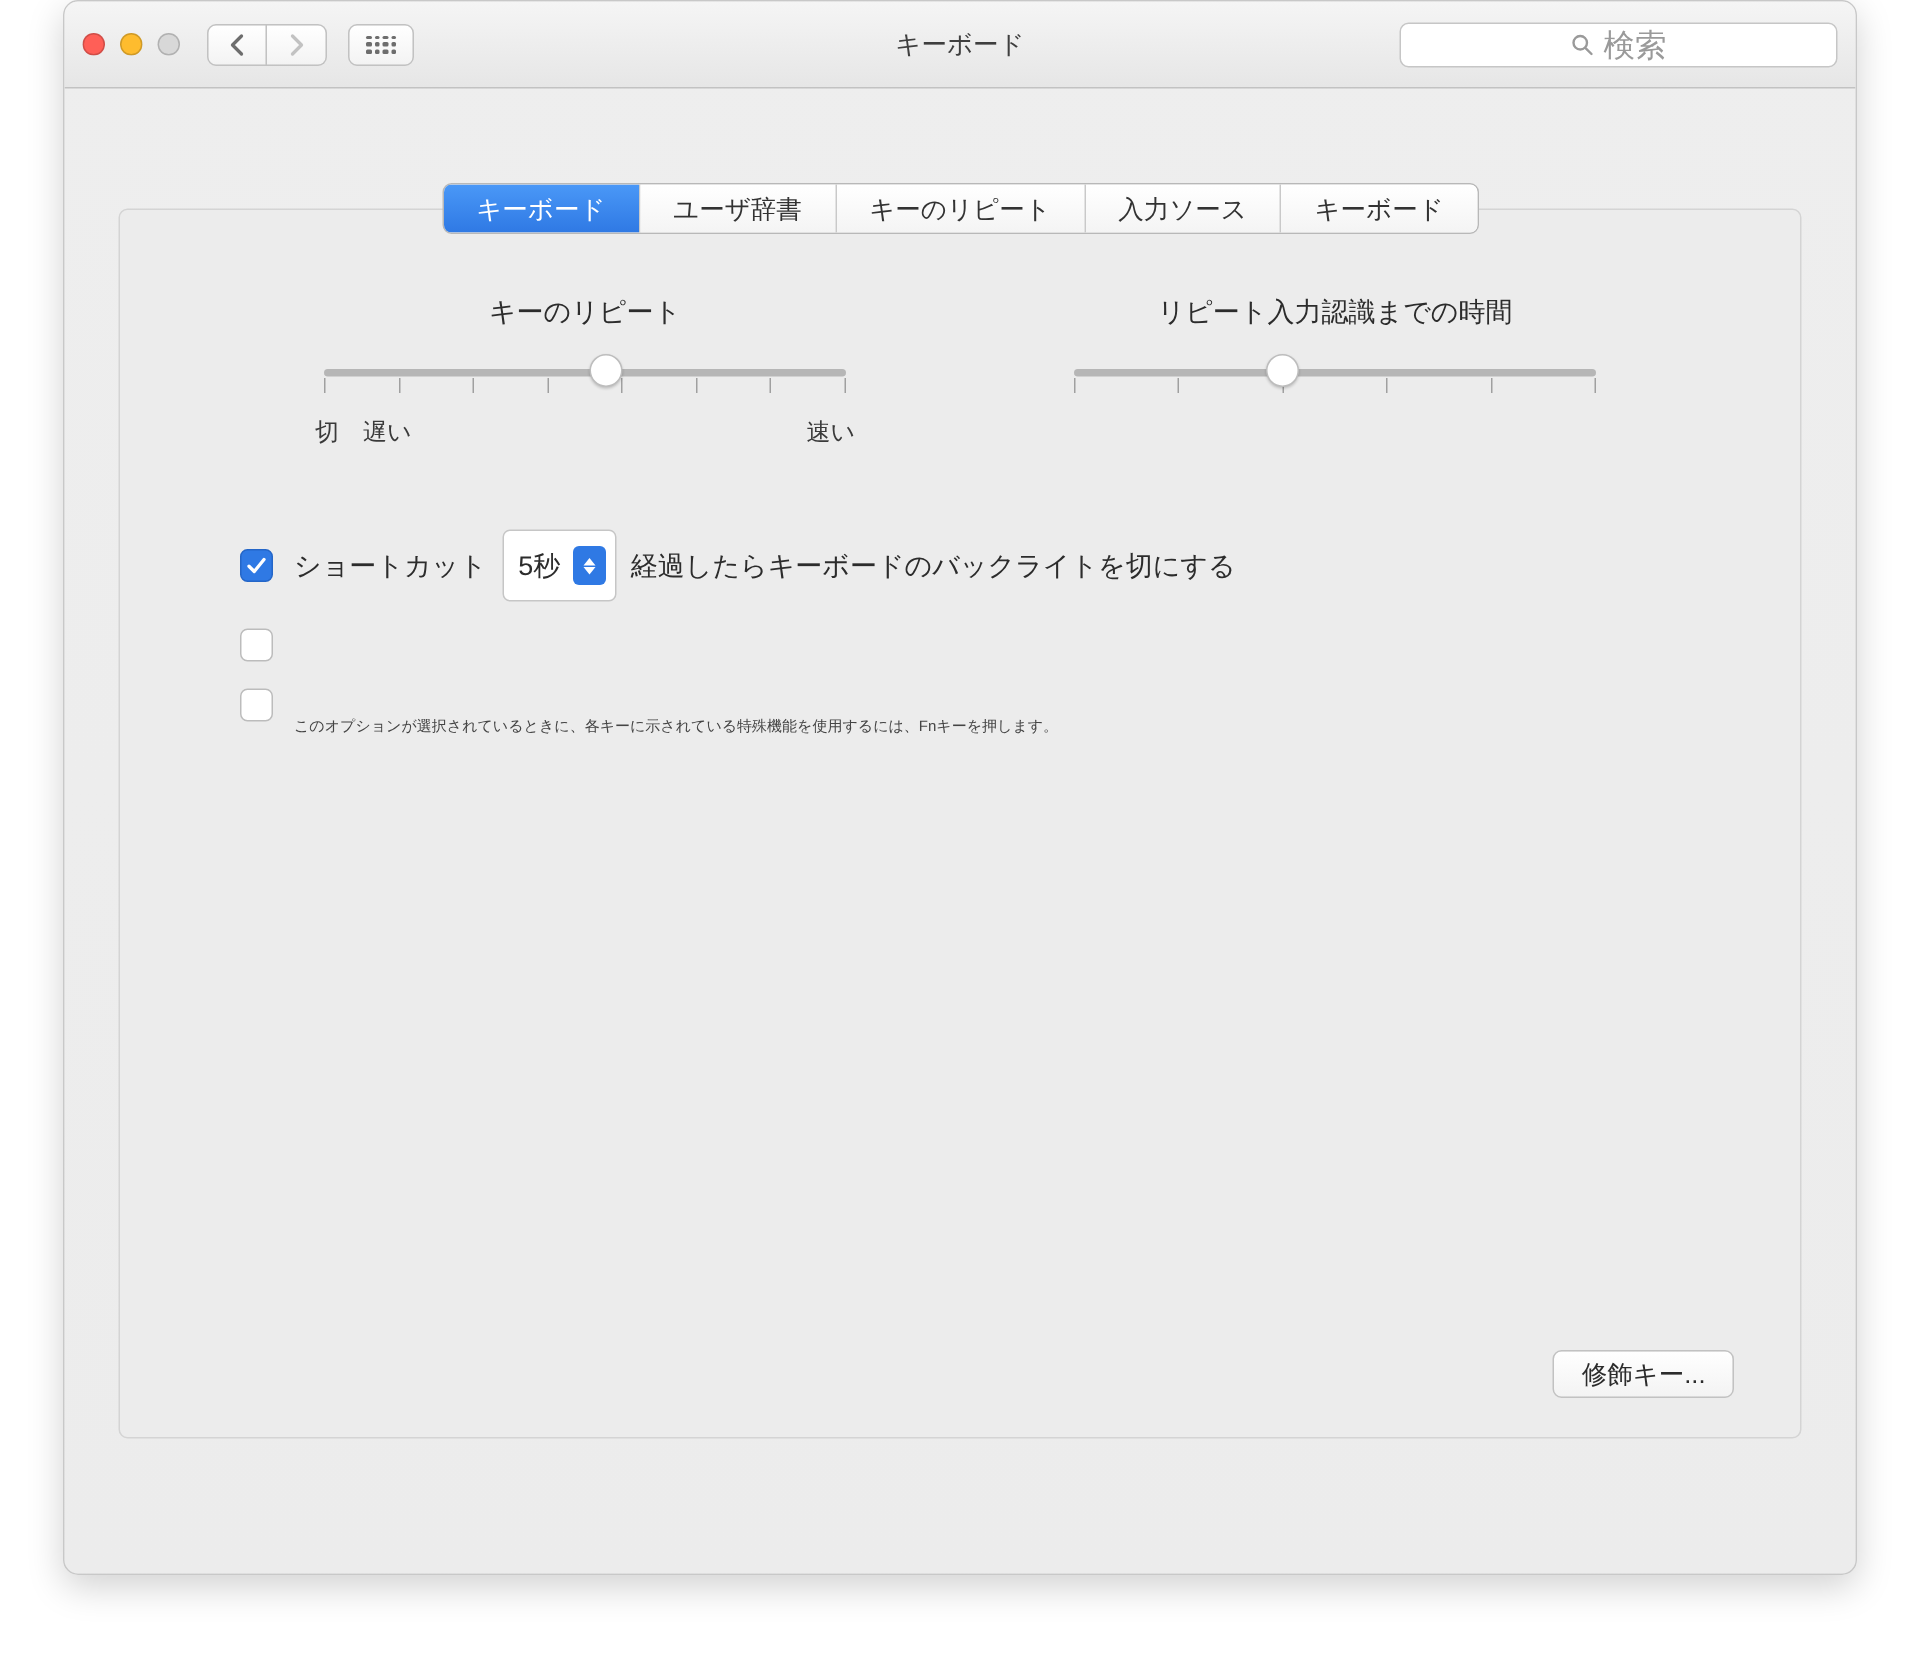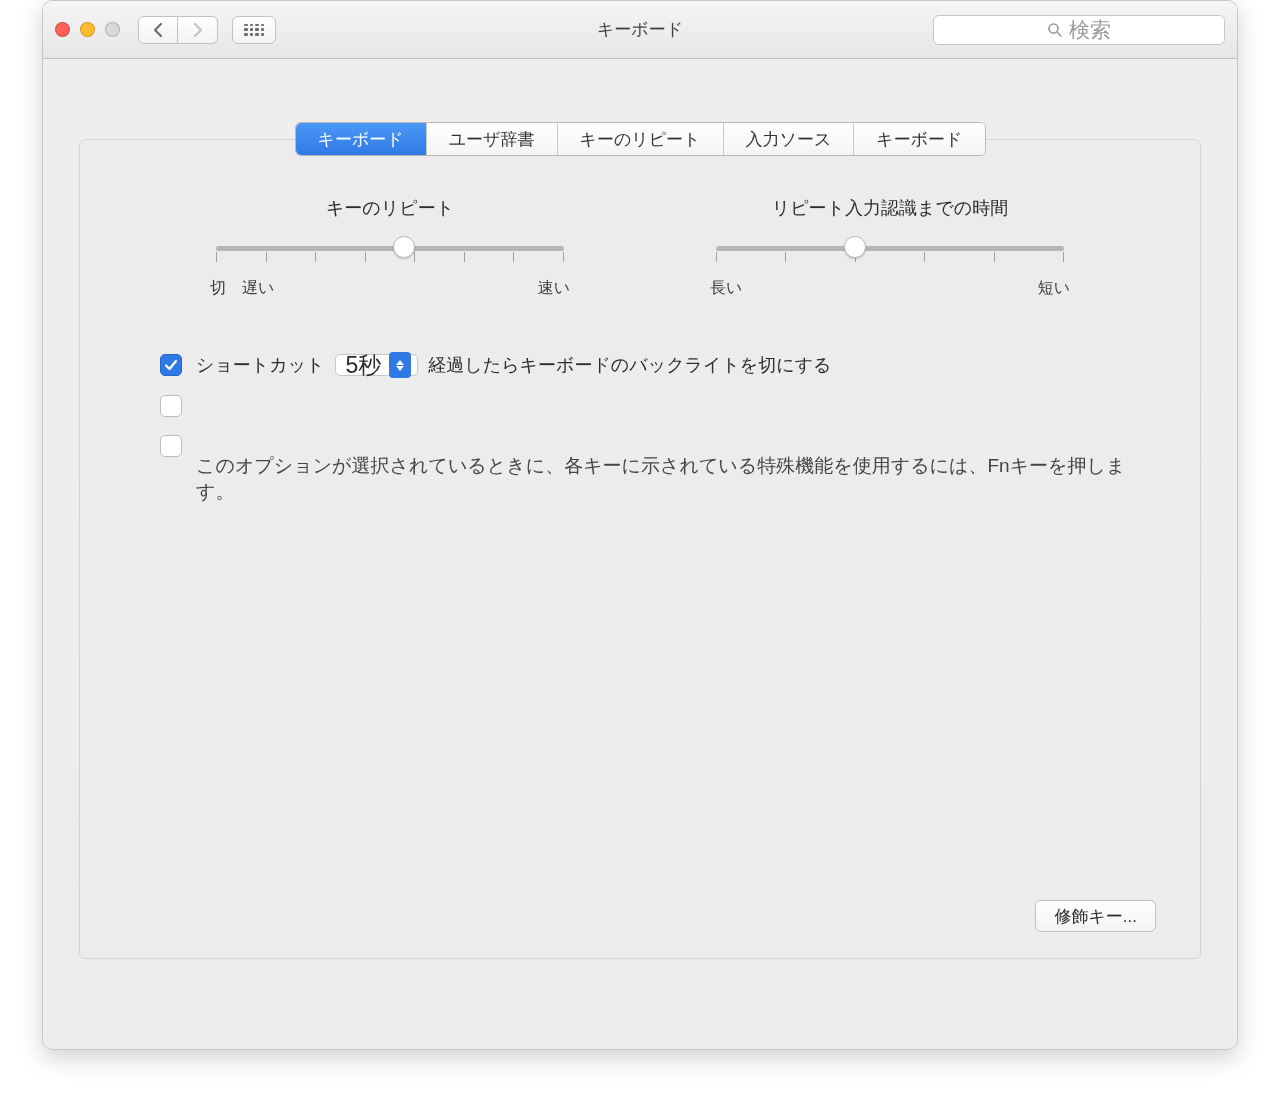--- a/index.html
+++ b/index.html
@@ -134,32 +134,32 @@
     .opt-row { display:flex; align-items: center; font-size: 18px; color: #2c2c2c; margin-bottom: 18px; }
     .checkbox {
       width: 22px; height: 22px; border-radius: 5px; margin-right: 14px;
       border: 1px solid #bcbcbc; background: #fff; display:flex; align-items:center; justify-content:center;
       flex-shrink: 0;
     }
     .checkbox.checked { background: #2f79e4; border-color: #2466c8; }
     .checkbox.checked svg { display:block; }
     .checkbox svg { display:none; width:14px; height:14px; }
     .opt-row .inline-select {
-      height: 22px; border: 1px solid #c6c6c6; border-radius: 5px; background:#fff;
-      display:flex; align-items:center; padding: 0 6px 0 10px; font-size: 23px; margin: 0 10px;
+      height: 48px; border: 1px solid #c6c6c6; border-radius: 5px; background:#fff;
+      display:flex; align-items:center; padding: 0 6px 0 10px; font-size: 18px; margin: 0 10px;
     }
     .select-arrows {
       width: 22px; height: 26px; margin-left: 8px;
       background: #2f79e4; border-radius: 4px;
       display:flex; flex-direction:column; align-items:center; justify-content:center; gap:1px;
     }
     .select-arrows span { width:0; height:0; border-left:4px solid transparent; border-right:4px solid transparent; }
     .select-arrows .up { border-bottom:5px solid #fff; }
     .select-arrows .down { border-top:5px solid #fff; }
-    .opt-desc { font-size: 19px; color: #444; margin-left: 36px; margin-top: -10px; }
+    .opt-desc { font-size: 10px; color: #444; margin-left: 36px; margin-top: -10px; }
 
     .btn {
       height: 32px; padding: 0 18px;
       background: linear-gradient(180deg,#ffffff,#f3f3f3);
       border: 1px solid #c2c2c2; border-radius: 6px;
       font-size: 17px; color:#2c2c2c;
       display:inline-flex; align-items:center;
     }
     .modifier-btn-wrap { position:absolute; right: 44px; bottom: 26px; }
 
@@ -277,24 +277,20 @@
             <div class="slider-ticks">
               <span></span>
                 <span></span>
                 <span></span>
                 <span></span>
                 <span></span>
                 <span></span>
             </div>
             <div class="slider-knob" style="left:40%"></div>
           </div>
-          <div class="slider-bottom-labels">
-            <span>長い</span>
-            <span>短い</span>
-          </div>
         </div>
       </div>
 
       <div class="options">
 
         <div class="opt-row">
           <div class="checkbox checked">
             <svg viewBox="0 0 14 14">
                 <path d="M2 7.5 L5.5 11 L12 3" fill="none" stroke="#fff" stroke-width="2.2" stroke-linecap="round" stroke-linejoin="round"></path>
               </svg>

